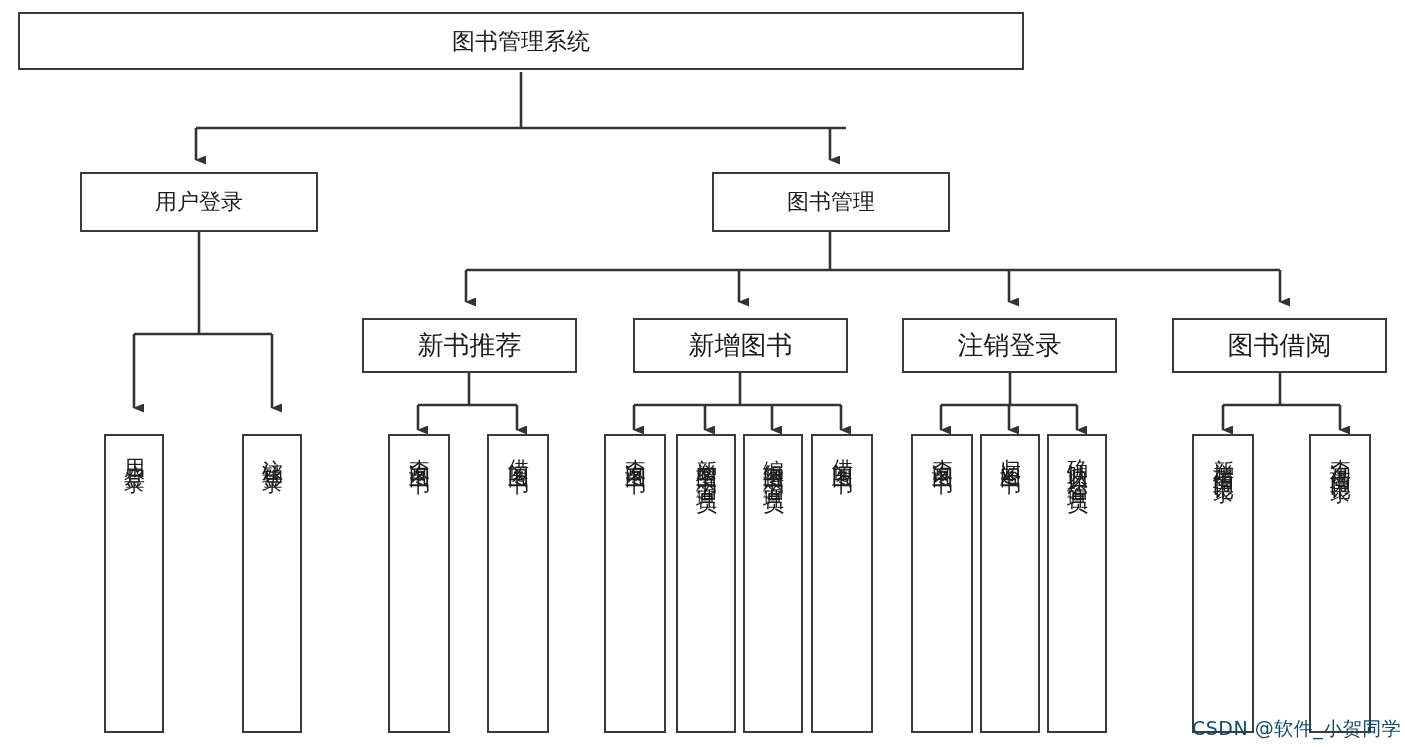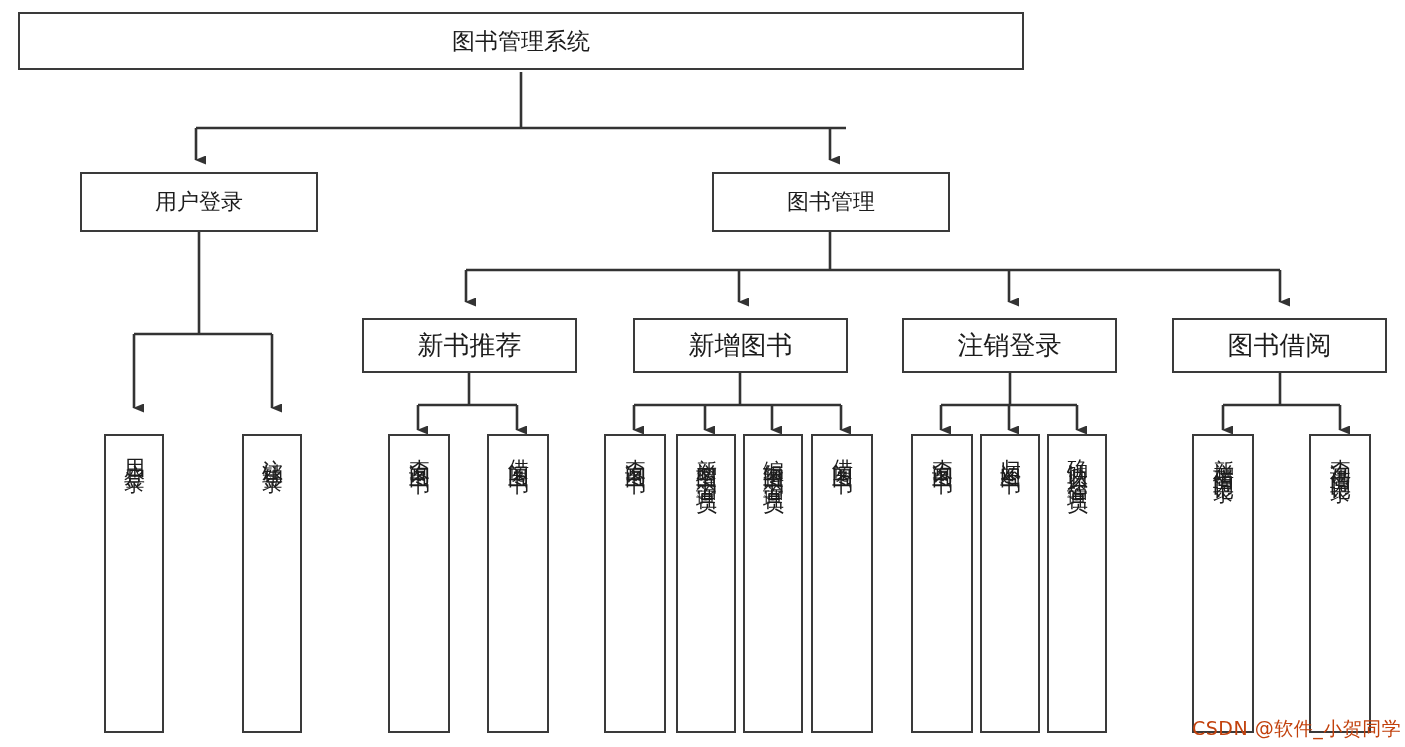--- a/index.html
+++ b/index.html
@@ -60,21 +60,21 @@
     line-height: 1;
     color: #1c1c1c;
     white-space: nowrap;
   }
   .leaf-tall .vtext {
     font-size: 21px;
   }
   .watermark {
     position: absolute;
     font-size: 19px;
-    color: #c2410c;
+    color: #0c4a6e;
     white-space: nowrap;
     letter-spacing: 0.5px;
   }
 </style>
 </head>
 <body>
 
 <div id="canvas">
 
   <svg class="wires" viewBox="0 0 1405 747" xmlns="http://www.w3.org/2000/svg">

